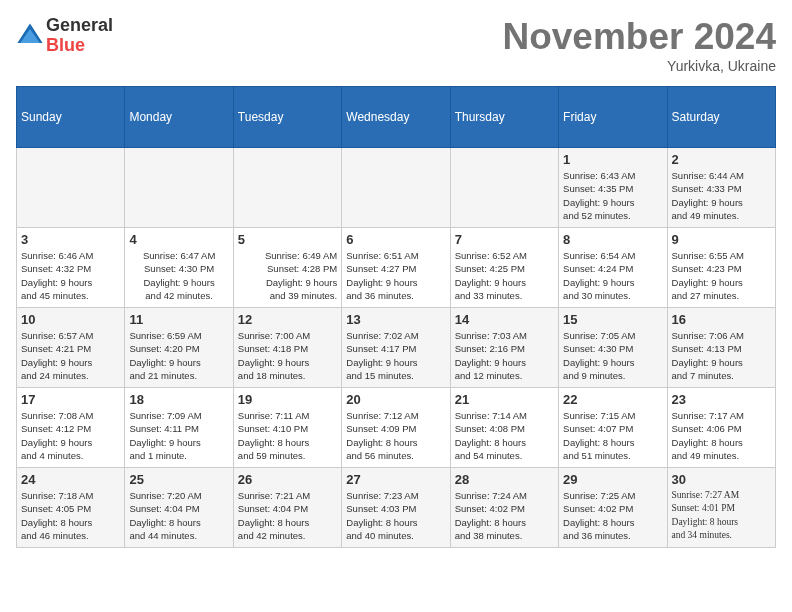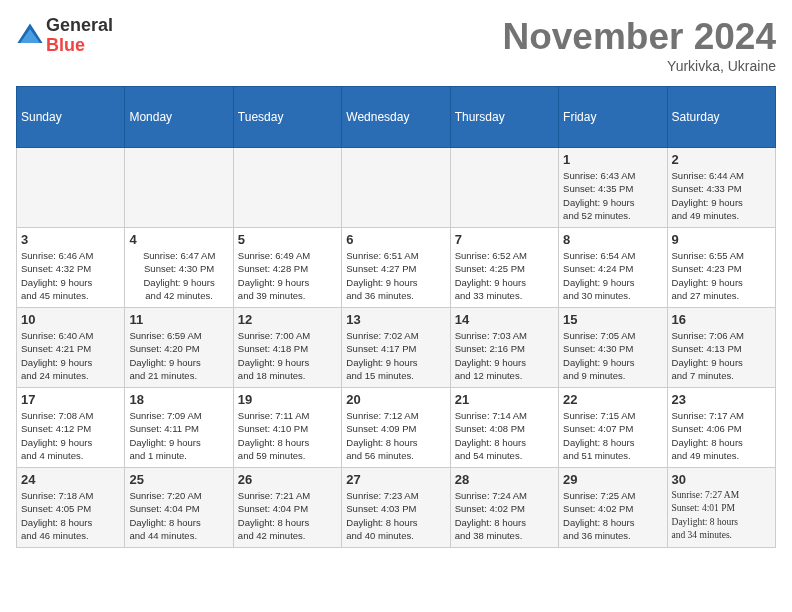--- a/index.html
+++ b/index.html
@@ -160,21 +160,21 @@
         </td>
         <td>
           <span class="day-num">4</span>
           <div class="day-info" style="white-space: pre-line; text-align: center;">Sunrise: 6:47 AM
 Sunset: 4:30 PM
 Daylight: 9 hours
 and 42 minutes.</div>
         </td>
         <td>
           <span class="day-num">5</span>
-          <div class="day-info" style="white-space: pre-line;">Sunrise: 6:49 AM
+          <div class="day-info" style="white-space: pre-line; text-align: right;">Sunrise: 6:49 AM
 Sunset: 4:28 PM
 Daylight: 9 hours
 and 39 minutes.</div>
         </td>
         <td>
           <span class="day-num">6</span>
           <div class="day-info" style="white-space: pre-line;">Sunrise: 6:51 AM
 Sunset: 4:27 PM
 Daylight: 9 hours
 and 36 minutes.</div>
@@ -197,21 +197,21 @@
           <span class="day-num">9</span>
           <div class="day-info" style="white-space: pre-line;">Sunrise: 6:55 AM
 Sunset: 4:23 PM
 Daylight: 9 hours
 and 27 minutes.</div>
         </td>
       </tr>
       <tr>
         <td>
           <span class="day-num">10</span>
-          <div class="day-info" style="white-space: pre-line;">Sunrise: 6:40 AM
+          <div class="day-info" style="white-space: pre-line;">Sunrise: 6:57 AM
 Sunset: 4:21 PM
 Daylight: 9 hours
 and 24 minutes.</div>
         </td>
         <td>
           <span class="day-num">11</span>
           <div class="day-info" style="white-space: pre-line;">Sunrise: 6:59 AM
 Sunset: 4:20 PM
 Daylight: 9 hours
 and 21 minutes.</div>

